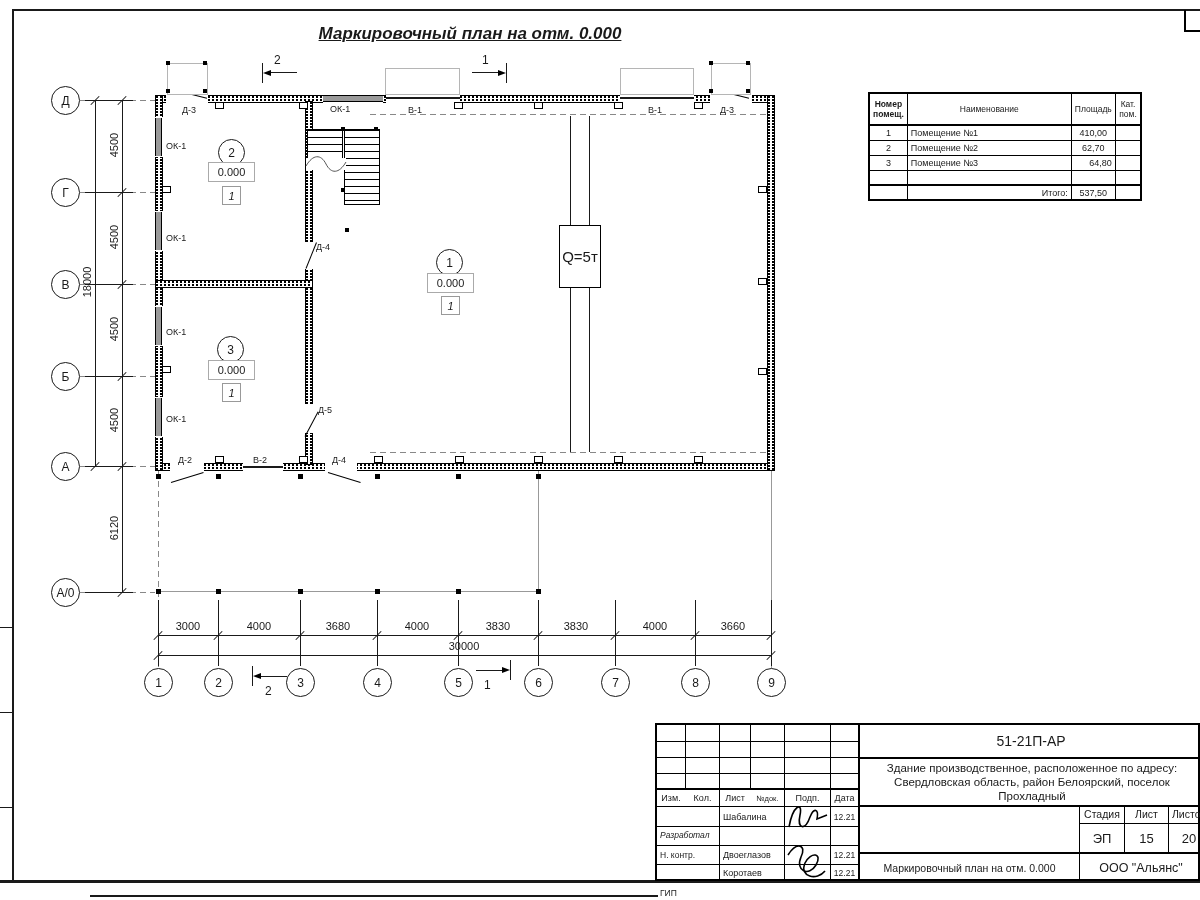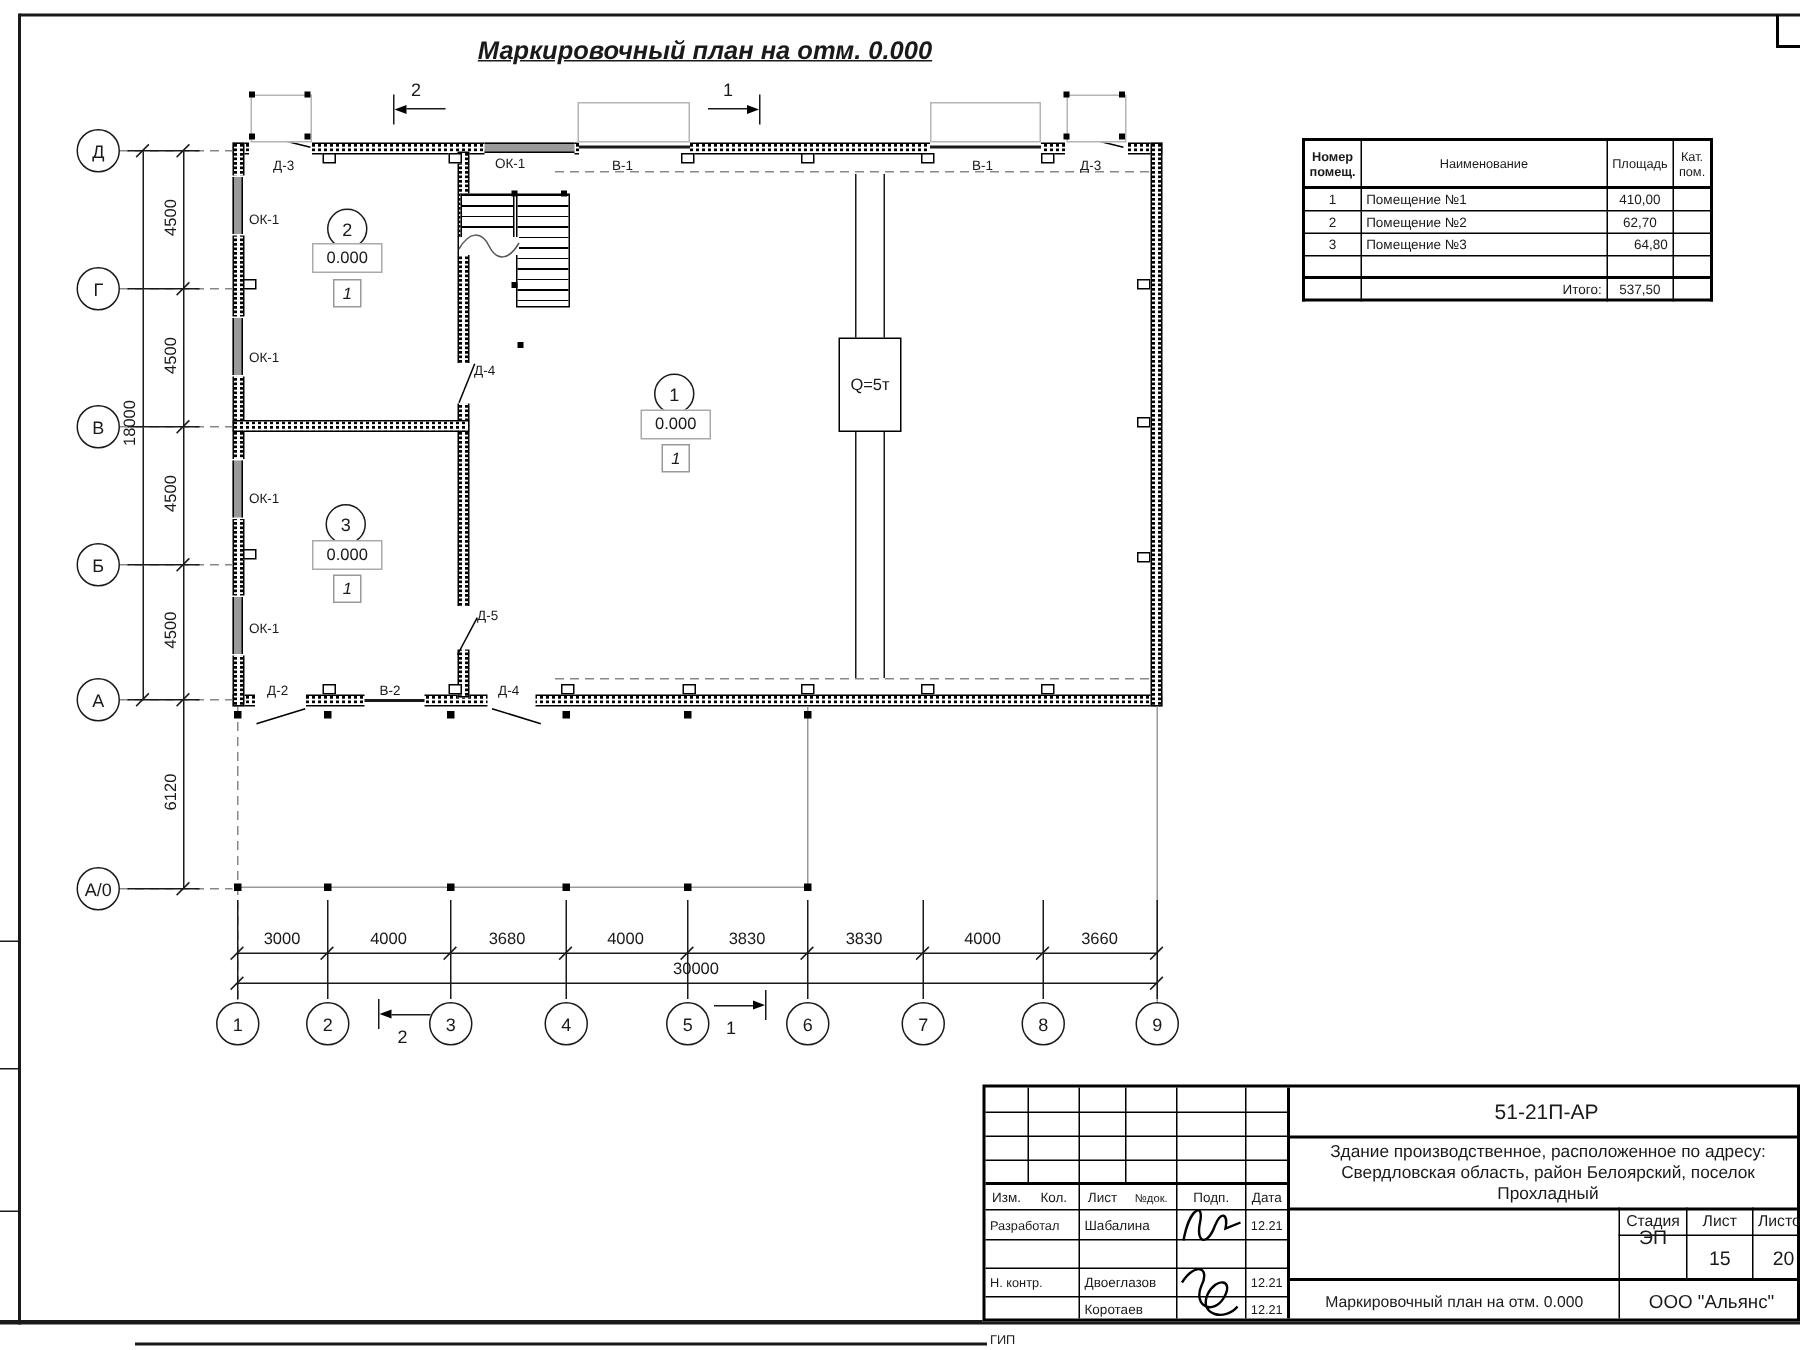--- a/index.html
+++ b/index.html
@@ -43,21 +43,21 @@
   table.sched{position:absolute;left:868px;top:92px;border-collapse:collapse;
               border:2px solid #000;font-size:9px;}
   table.sched td{border:1px solid #000;padding:0 3px;height:15px;box-sizing:border-box;background:#fff;}
   table.sched td.hd{text-align:center;font-size:8.5px;height:32px;border-bottom:2px solid #000;}
   .tb{position:absolute;left:655px;top:723px;width:545px;height:158px;border:2px solid #000;
       box-sizing:border-box;background:#fff;font-size:10px;}
   .tb .l{position:absolute;background:#000;}
   .tb .cell{position:absolute;display:flex;align-items:center;justify-content:center;text-align:center;overflow:hidden;}
   .tb .left{justify-content:flex-start;padding-left:3px;}
   .crane-box{position:absolute;border:1px solid #000;background:#fff;display:flex;
-             align-items:center;justify-content:center;font-size:11px;}
+             align-items:center;justify-content:center;font-size:15px;}
 </style>
 </head>
 <body>
 
 <div class="sheet">
 
   <div class="ln" style="left:13px;top:9px;width:1187px;height:2px;"></div>
   <div class="ln" style="left:12px;top:9px;width:2px;height:874px;"></div>
   <div class="ln" style="left:0px;top:880px;width:1200px;height:3px;"></div>
   <div class="ln" style="left:0px;top:627px;width:13px;height:1px;"></div>
@@ -293,21 +293,21 @@
     <div class="l" style="left:511px;top:80px;width:1px;height:47px;"></div>
     <div class="l" style="left:422px;top:98px;width:123px;height:1px;"></div>
 
     <div class="cell" style="left:0;top:65px;width:28px;height:16px;font-size:9px;">Изм.</div>
     <div class="cell" style="left:29px;top:65px;width:33px;height:16px;font-size:9px;">Кол.</div>
     <div class="cell" style="left:63px;top:65px;width:30px;height:16px;font-size:9px;">Лист</div>
     <div class="cell" style="left:94px;top:65px;width:33px;height:16px;font-size:7.5px;">№док.</div>
     <div class="cell" style="left:128px;top:65px;width:45px;height:16px;font-size:9px;">Подп.</div>
     <div class="cell" style="left:174px;top:65px;width:27px;height:16px;font-size:9px;">Дата</div>
 
-    <div class="cell left" style="left:0;top:82px;width:62px;height:19px;font-size:8.5px;">Разработал</div>
+    <div class="cell left" style="left:0;top:100px;width:62px;height:19px;font-size:8.5px;font-style:italic;">Разработал</div>
     <div class="cell left" style="left:63px;top:82px;width:64px;height:19px;font-size:9px;">Шабалина</div>
     <div class="cell" style="left:174px;top:82px;width:27px;height:19px;font-size:8.5px;">12.21</div>
     <div class="cell left" style="left:0;top:121px;width:62px;height:18px;font-size:8.5px;">Н. контр.</div>
     <div class="cell left" style="left:63px;top:121px;width:64px;height:18px;font-size:9px;">Двоеглазов</div>
     <div class="cell" style="left:174px;top:121px;width:27px;height:18px;font-size:8.5px;">12.21</div>
     <div class="cell left" style="left:0;top:140px;width:62px;height:16px;font-size:8.5px;margin-top:20px;">ГИП</div>
     <div class="cell left" style="left:63px;top:140px;width:64px;height:16px;font-size:9px;">Коротаев</div>
     <div class="cell" style="left:174px;top:140px;width:27px;height:16px;font-size:8.5px;">12.21</div>
 
     <svg style="position:absolute;left:126px;top:74px;overflow:visible;" width="48" height="34">
@@ -315,21 +315,21 @@
     </svg>
     <svg style="position:absolute;left:126px;top:112px;overflow:visible;" width="48" height="46">
       <path d="M5 18 C 14 4, 24 8, 18 20 C 12 34, 26 40, 33 28 C 40 16, 28 14, 22 26 C 16 40, 34 44, 42 34" stroke="#000" stroke-width="1.6" fill="none"></path>
     </svg>
 
     <div class="cell" style="left:203px;top:0;width:342px;height:32px;font-size:14px;">51-21П-АР</div>
     <div class="cell" style="left:210px;top:34px;width:330px;height:46px;font-size:11.5px;line-height:14px;">Здание производственное, расположенное по адресу: Свердловская область, район Белоярский, поселок Прохладный</div>
     <div class="cell" style="left:423px;top:80px;width:44px;height:18px;font-size:10.5px;">Стадия</div>
     <div class="cell" style="left:468px;top:80px;width:43px;height:18px;font-size:10.5px;">Лист</div>
     <div class="cell" style="left:512px;top:80px;width:40px;height:18px;font-size:10.5px;">Листов</div>
-    <div class="cell" style="left:423px;top:85px;width:44px;height:28px;font-size:13px;">ЭП</div>
+    <div class="cell" style="left:423px;top:99px;width:44px;height:28px;font-size:13px;">ЭП</div>
     <div class="cell" style="left:468px;top:99px;width:43px;height:28px;font-size:13px;">15</div>
     <div class="cell" style="left:512px;top:99px;width:40px;height:28px;font-size:13px;">20</div>
     <div class="cell" style="left:213px;top:129px;width:199px;height:27px;font-size:10.5px;line-height:12px;">Маркировочный план на отм. 0.000</div>
     <div class="cell" style="left:423px;top:129px;width:122px;height:27px;font-size:12.5px;">ООО "Альянс"</div>
   </div>
 <div class="dash" style="left: 80px; top: 100px; width: 75px;"></div>
     <div class="ln" style="left: 85px; top: 100px; width: 48px; height: 1px;"></div>
     <div class="circle" style="left: 51px; top: 86px;">Д</div>
     <div class="slash" style="left: 116px; top: 100px;"></div>
     <div class="dash" style="left: 80px; top: 192px; width: 75px;"></div>

